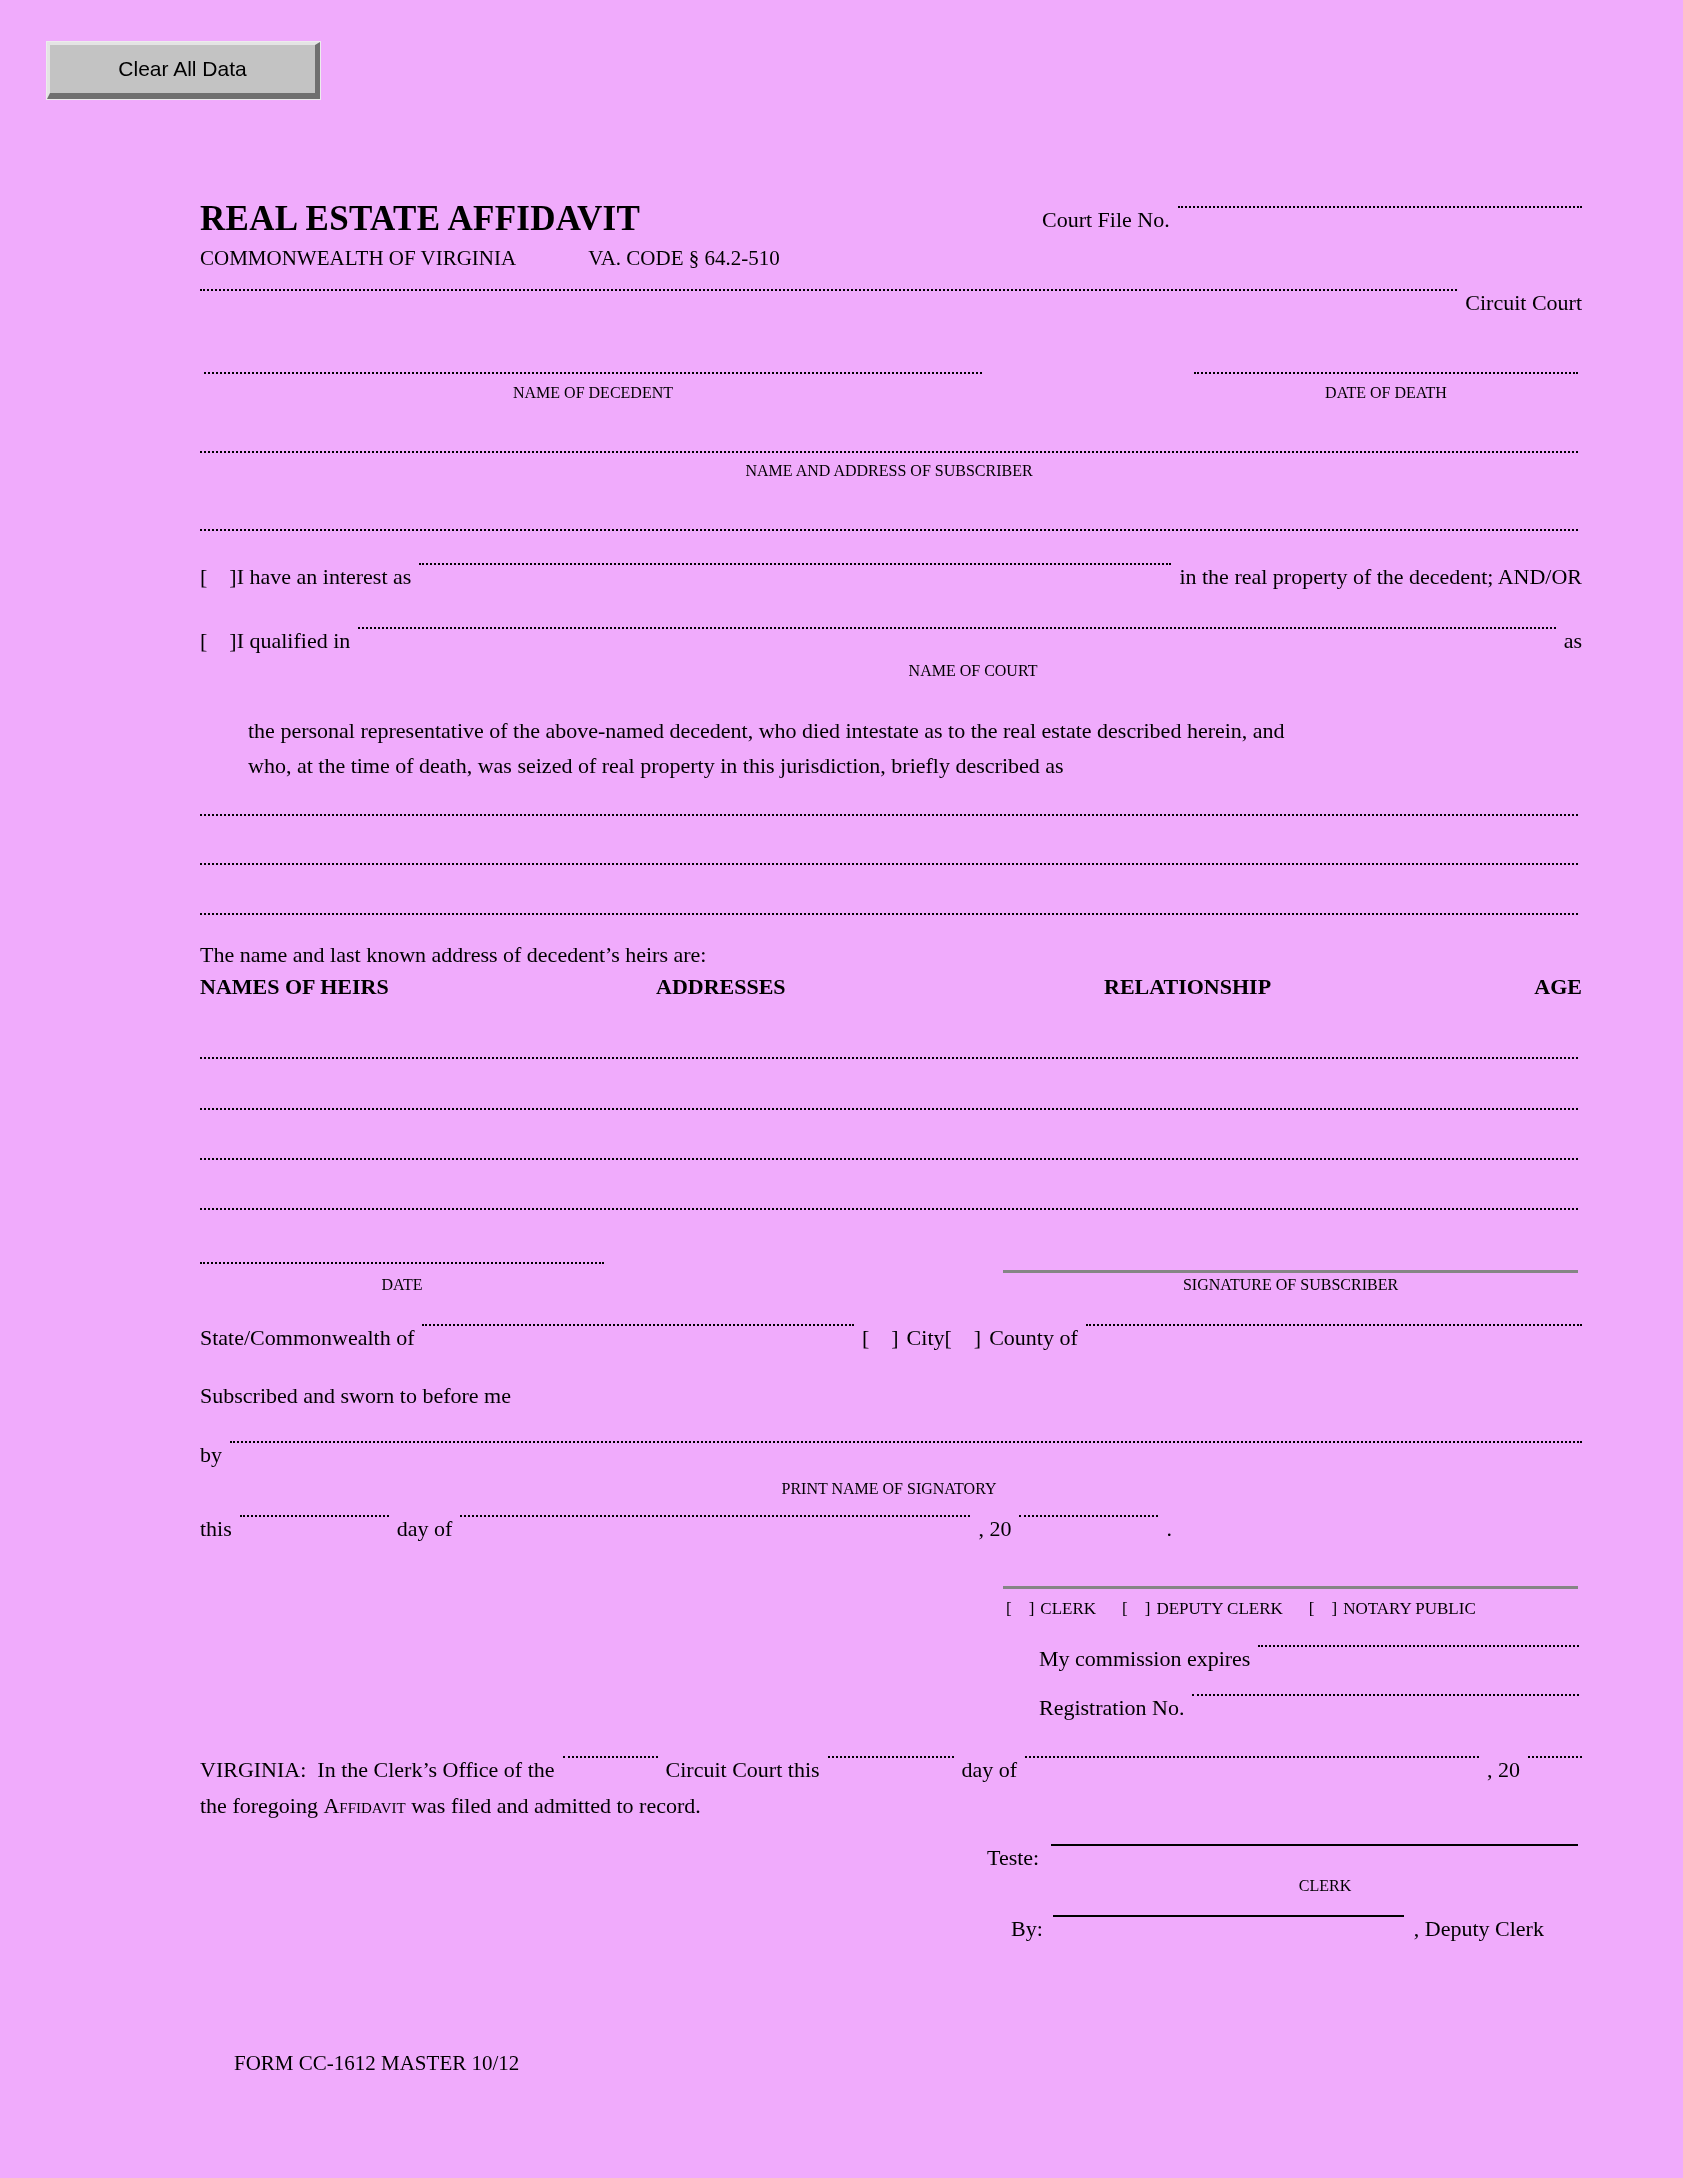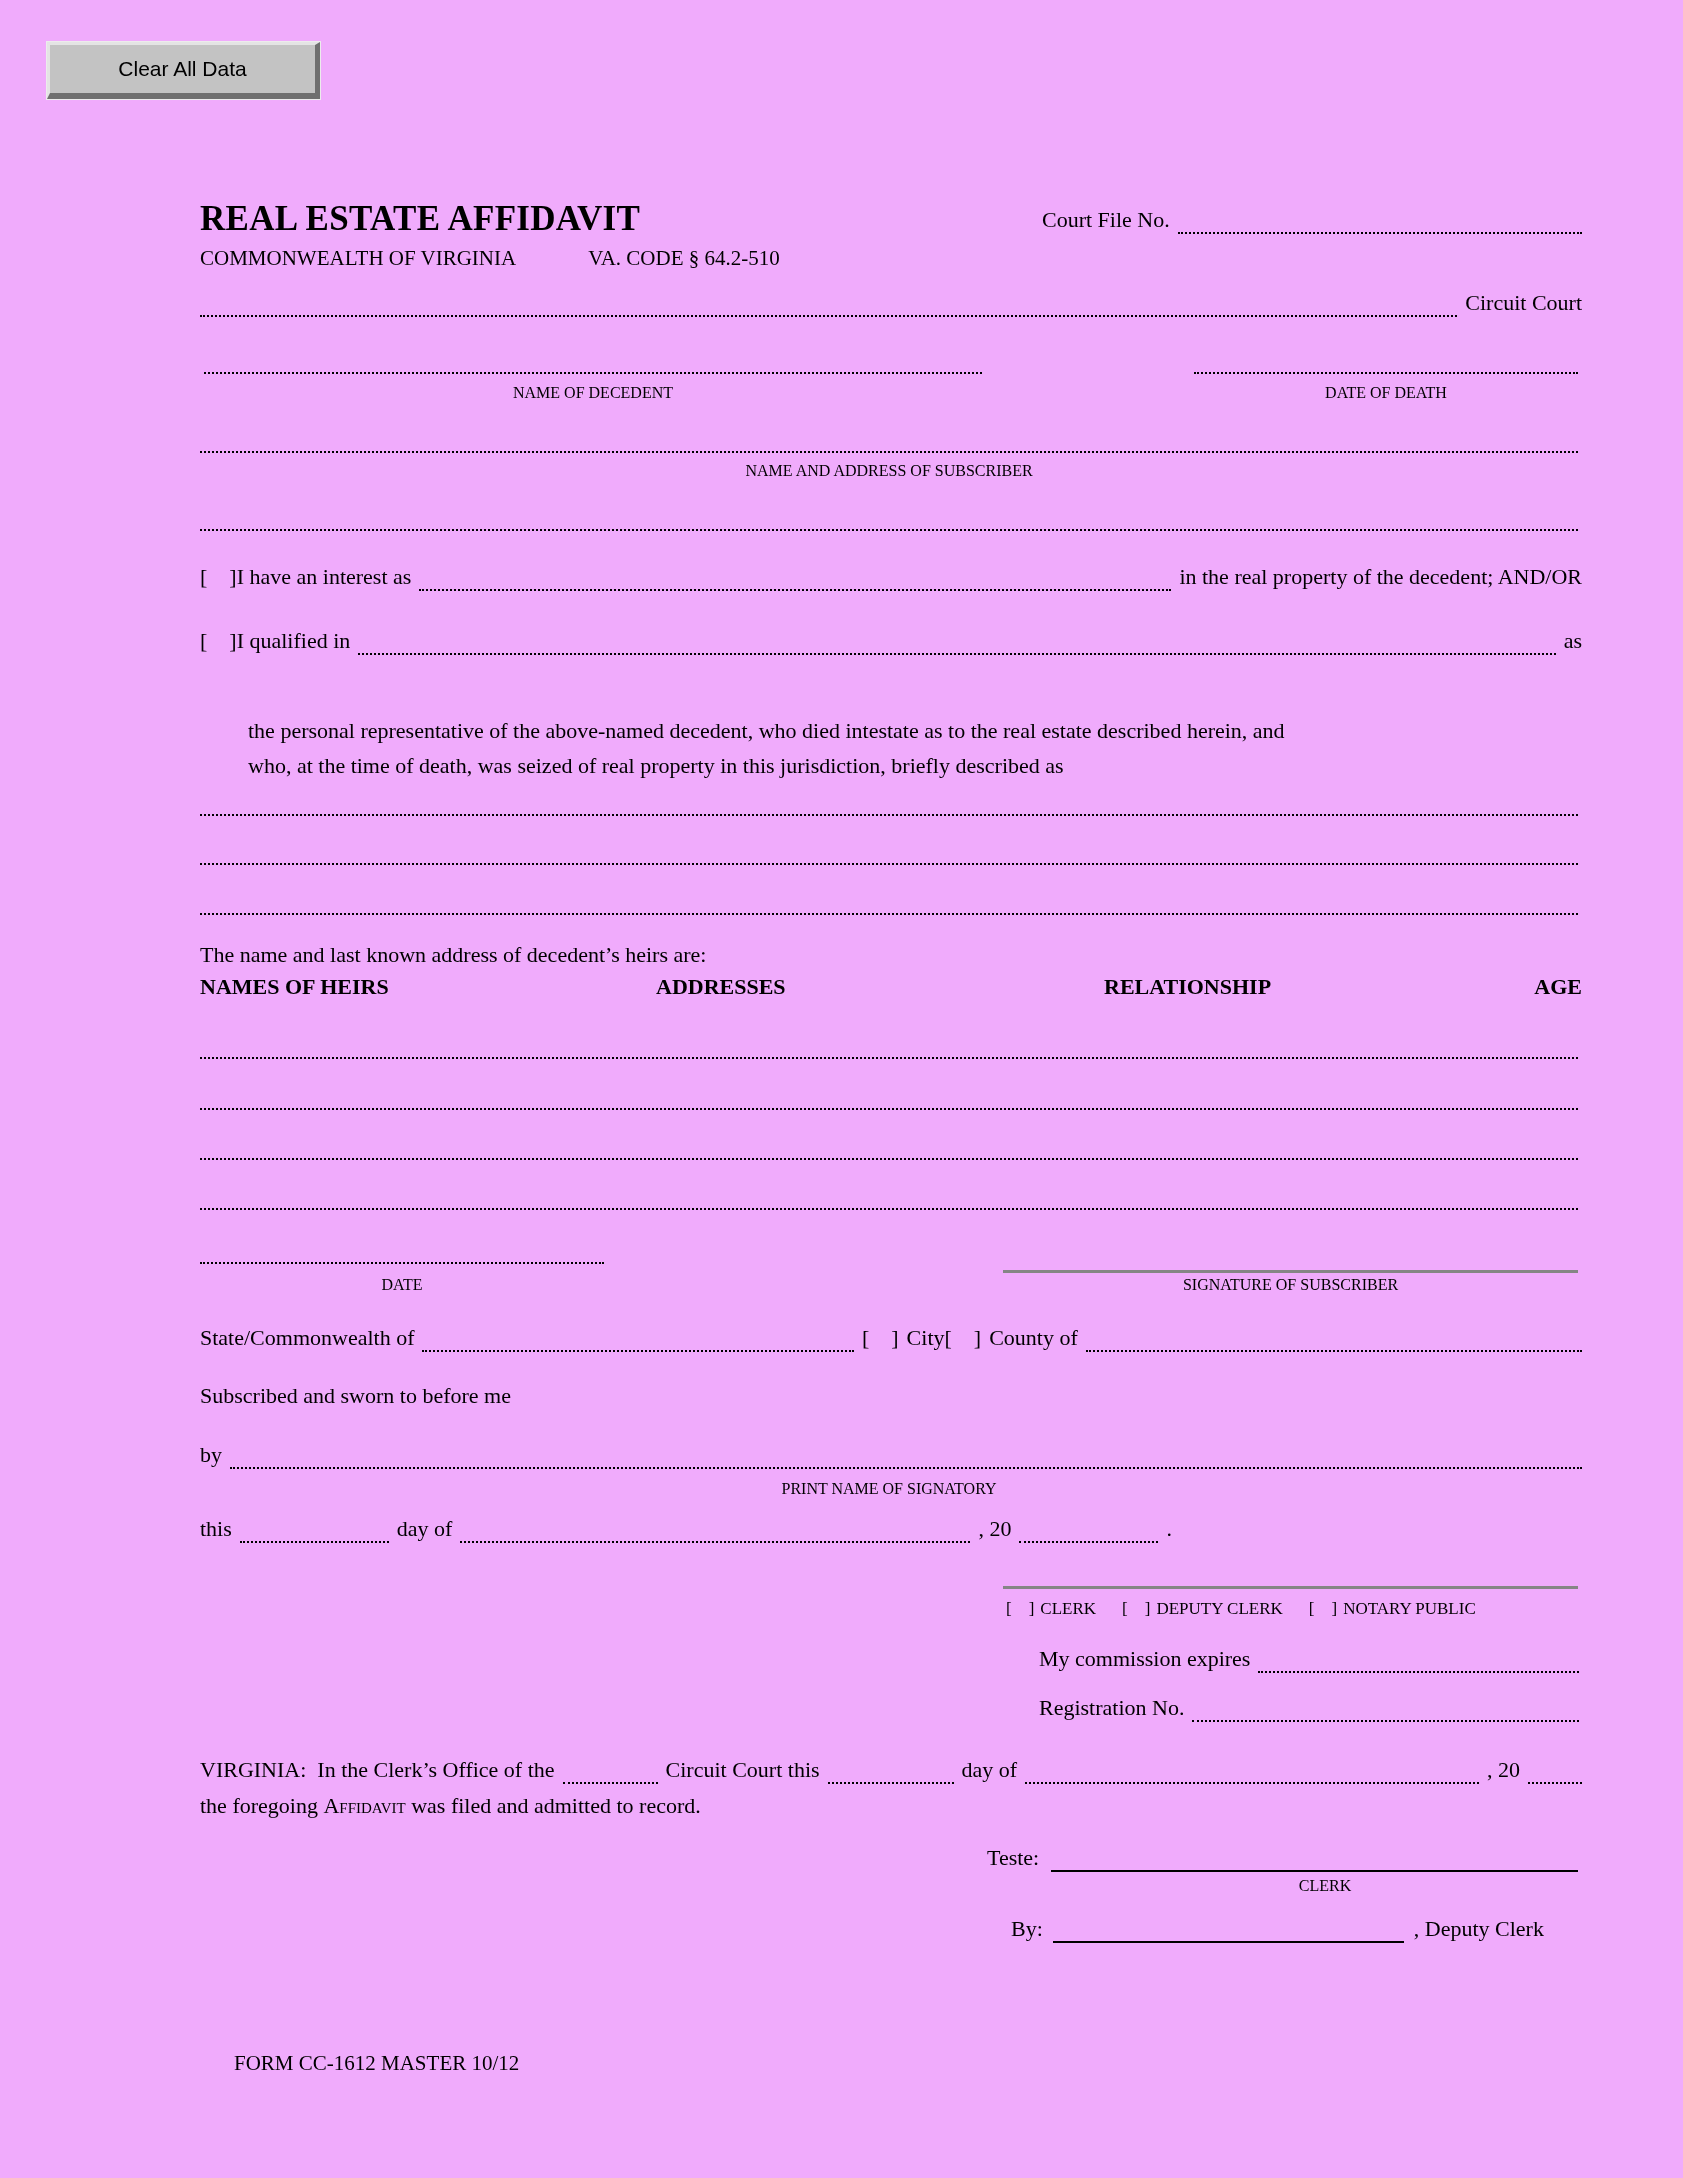--- a/index.html
+++ b/index.html
@@ -2,21 +2,21 @@
 <html><head>
 <meta charset="utf-8">
 <style>
   html,body{margin:0;padding:0;background:#fff;}
   .page{position:relative;width:1683px;height:2178px;background:#f0abfc;
         font-family:"Liberation Serif","DejaVu Serif",serif;color:#000;overflow:hidden;}
   .abs{position:absolute;}
   .t{font-size:22px;line-height:1.25;white-space:nowrap;}
   .b{font-weight:bold;}
   .cap{font-size:16px;line-height:1.2;text-align:center;white-space:nowrap;}
-  .row{display:flex;align-items:flex-end;}
+  .row{display:flex;align-items:flex-start;}
   .fdots{flex:1 1 auto;min-width:28px;height:0;border-bottom:2.5px dotted #000;margin:0 8px;}
   .fd-fix{flex-grow:0;flex-shrink:0;}
   .w150{flex-basis:149px;} .w515{flex-basis:510px;} .w140{flex-basis:139px;}
   .w96{flex-basis:95px;} .w127{flex-basis:126px;} .w55{flex-basis:54px;}
   .hline{position:absolute;height:0;border-bottom:2.5px dotted #000;}
   .grayline{position:absolute;height:0;border-bottom:3px solid #858585;}
   .fsolid{height:0;border-bottom:2px solid #000;}
   .title{font-size:35px;font-weight:bold;white-space:nowrap;letter-spacing:0.3px;}
   .sub{font-size:21px;white-space:nowrap;}
   .cb{white-space:pre;}
@@ -67,20 +67,21 @@
     <span class="fdots"></span>
     <span>in the real property of the decedent; AND/OR</span>
   </div>
 
   <div class="abs row t" style="left:200px;top:627px;width:1382px;">
     <span class="cb">[  ]</span>
     <span class="ml18">I qualified in</span>
     <span class="fdots"></span>
     <span>as</span>
   </div>
+  <div class="abs cap" style="left:401px;top:661px;width:1144px;">NAME OF COURT</div>
 
   <div class="abs t" style="left:248px;top:717px;">the personal representative of the above-named decedent, who died intestate as to the real estate described herein, and</div>
   <div class="abs t" style="left:248px;top:752px;">who, at the time of death, was seized of real property in this jurisdiction, briefly described as</div>
 
   <div class="hline" style="left:200px;top:814px;width:1378px;"></div>
   <div class="hline" style="left:200px;top:863px;width:1378px;"></div>
   <div class="hline" style="left:200px;top:913px;width:1378px;"></div>
 
   <div class="abs t" style="left:200px;top:941px;">The name and last known address of decedent’s heirs are:</div>
   <div class="abs" style="left:200px;top:973px;width:1382px;height:30px;">

